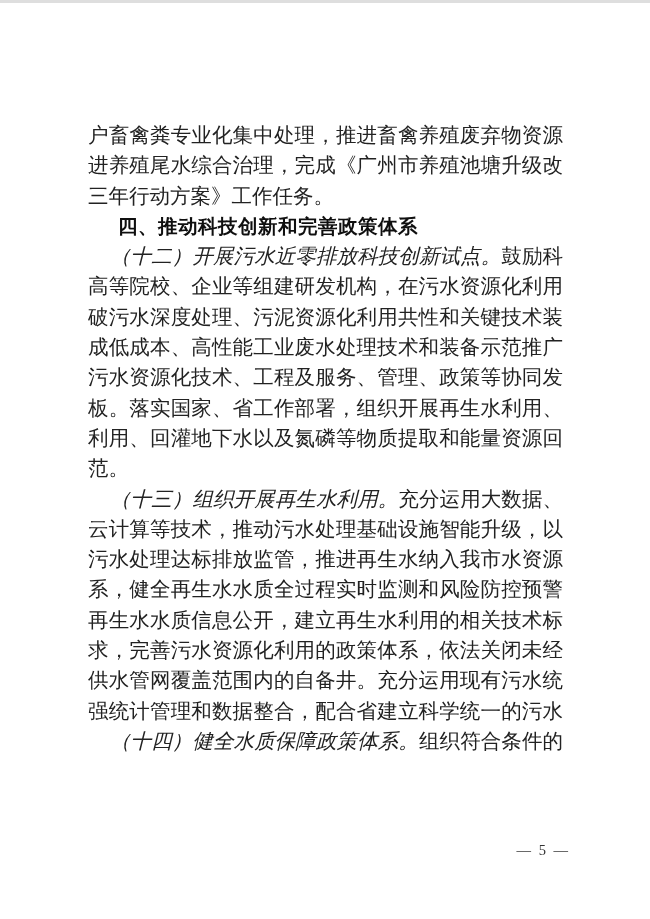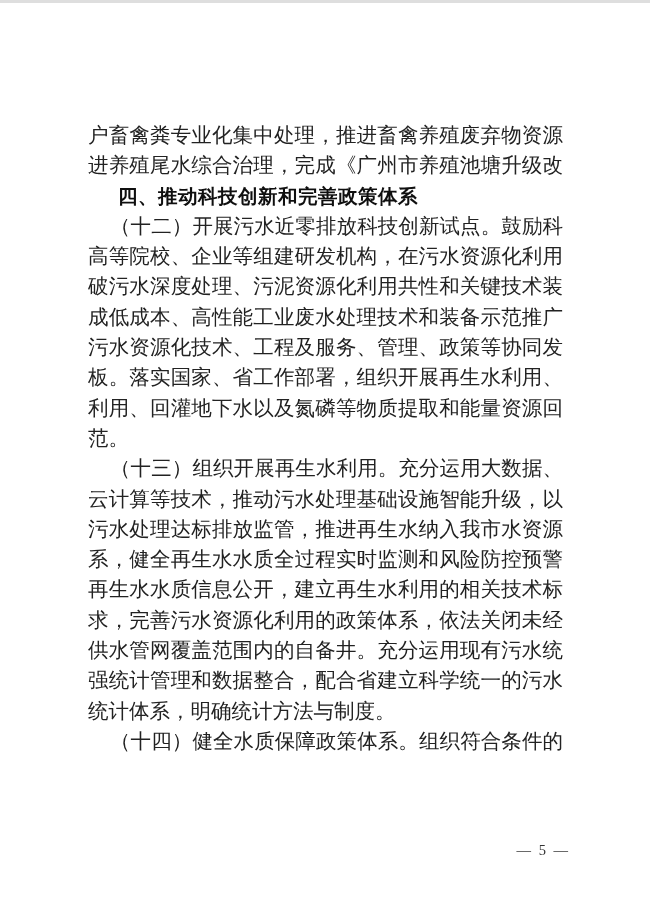--- a/index.html
+++ b/index.html
@@ -57,20 +57,21 @@
     font-weight: bold;
     font-size: 19.5px;
     letter-spacing: 0.5px;
     color: #0f0f0f;
     padding-left: 30px;
     text-align: right;
     text-align-last: left;
   }
   
   .lead {
+    font-style: italic;
   }
   .page-number {
     position: absolute;
     top: 842px;
     right: 80px;
     font-size: 14.5px;
     letter-spacing: 2px;
     color: #333333;
     font-family: "Liberation Serif", "DejaVu Serif", serif;
   }
@@ -79,41 +80,41 @@
 <body>
 
 <div class="page">
 
   <div class="scan-edge"></div>
 
   <main class="text-block">
 
     <p class="line j"><span>户畜禽粪专业化集中处理，推进畜禽养殖废弃物资源化利用。推</span></p>
     <p class="line j"><span>进养殖尾水综合治理，完成《广州市养殖池塘升级改造绿色发展</span></p>
+    <p class="line"><span>三年行动方案》工作任务。</span></p>
 
     <p class="line heading"><span>四、推动科技创新和完善政策体系</span></p>
 
     <p class="line j indent"><span class="lead">（十二）开展污水近零排放科技创新试点。</span><span>鼓励科研院所、</span></p>
     <p class="line j"><span>高等院校、企业等组建研发机构，在污水资源化利用领域重点突</span></p>
     <p class="line j"><span>破污水深度处理、污泥资源化利用共性和关键技术装备。加强集</span></p>
     <p class="line j"><span>成低成本、高性能工业废水处理技术和装备示范推广应用，打造</span></p>
     <p class="line j"><span>污水资源化技术、工程及服务、管理、政策等协同发力的示范样</span></p>
     <p class="line j"><span>板。落实国家、省工作部署，组织开展再生水利用、污泥资源化</span></p>
     <p class="line j"><span>利用、回灌地下水以及氮磷等物质提取和能量资源回收等试点示</span></p>
     <p class="line"><span>范。</span></p>
 
     <p class="line j indent"><span class="lead">（十三）组织开展再生水利用。</span><span>充分运用大数据、物联网、</span></p>
     <p class="line j"><span>云计算等技术，推动污水处理基础设施智能升级，以数字化强化</span></p>
     <p class="line j"><span>污水处理达标排放监管，推进再生水纳入我市水资源统一配置体</span></p>
     <p class="line j"><span>系，健全再生水水质全过程实时监测和风险防控预警体系，做好</span></p>
     <p class="line j"><span>再生水水质信息公开，建立再生水利用的相关技术标准和规范要</span></p>
     <p class="line j"><span>求，完善污水资源化利用的政策体系，依法关闭未经批准和公共</span></p>
     <p class="line j"><span>供水管网覆盖范围内的自备井。充分运用现有污水统计体系，加</span></p>
     <p class="line j"><span>强统计管理和数据整合，配合省建立科学统一的污水资源化利用</span></p>
-    <p class="line"><span>统计体系，明确统计方法与制度。</span></p>
 
     <p class="line j indent"><span class="lead">（十四）健全水质保障政策体系。</span><span>组织符合条件的污水资</span></p>
 
   </main>
 
   <div class="page-number">— 5 —</div>
 
 </div>
 
 </body></html>

